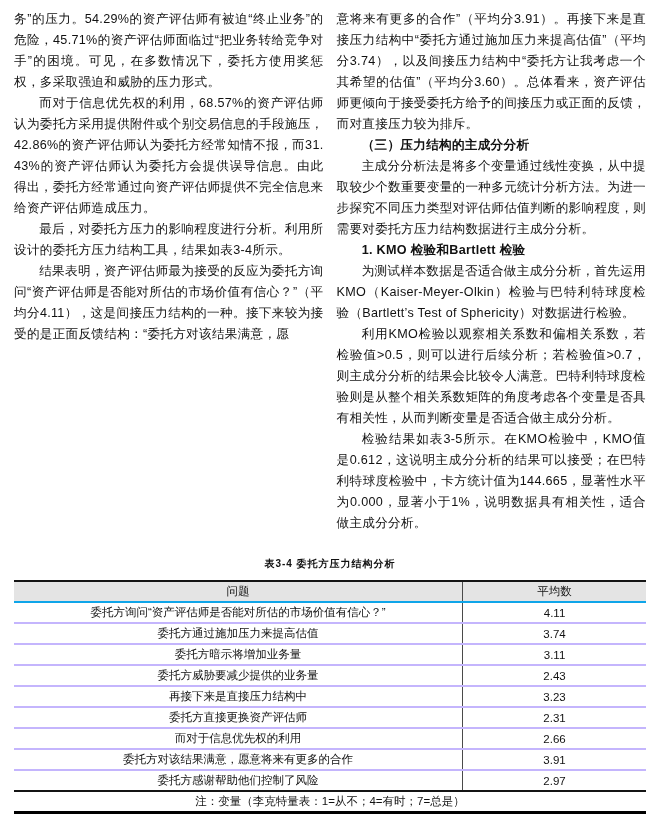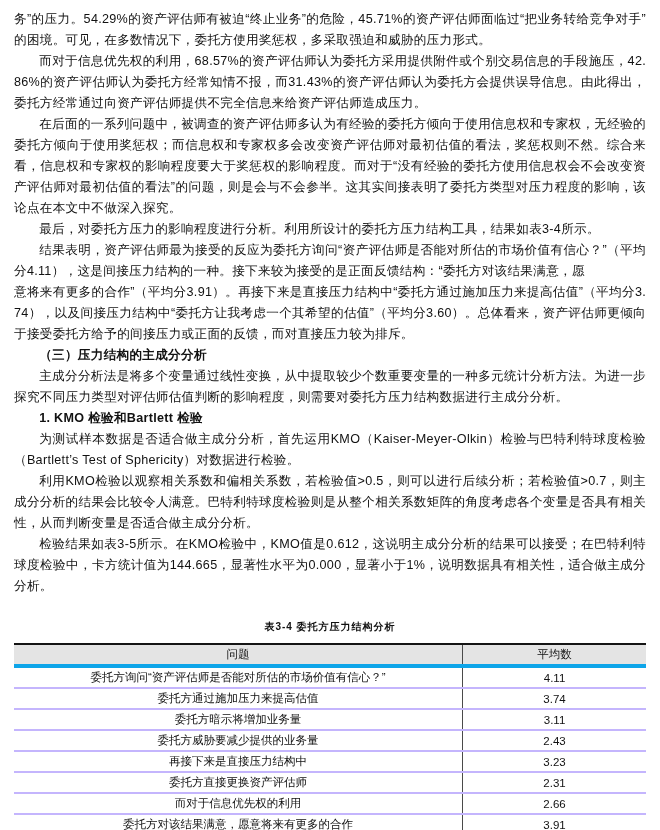--- a/index.html
+++ b/index.html
@@ -2,21 +2,21 @@
 <html lang="zh"><head>
 <meta charset="utf-8">
 <style>
   html,body{margin:0;padding:0;background:#e9e9e9;}
   .page{
     width:660px;height:830px;background:#ffffff;box-sizing:border-box;
     padding:9px 14px 0 14px;
     font-family:"Liberation Sans","DejaVu Sans",sans-serif;
     color:#111;overflow:hidden;
   }
-  .columns{display:flex;flex-direction:column;}
+  .columns{display:flex;gap:13px;}
   .col{flex:1 1 0;min-width:0;}
   .col p{
     margin:0;font-size:12.6px;line-height:21px;text-align:justify;
     text-indent:2em;letter-spacing:0.3px;font-weight:500;
     word-break:break-all;
   }
   .col p.no-indent{text-indent:0;}
   .col p.heading{font-weight:bold;}
   .table-title{
     text-align:center;font-weight:bold;font-size:10px;
@@ -25,40 +25,39 @@
   table.struct{
     width:100%;border-collapse:collapse;table-layout:fixed;
     font-size:11.5px;color:#111;
   }
   table.struct th,table.struct td{
     padding:2px 6px;text-align:center;font-weight:500;
     overflow:hidden;white-space:nowrap;
   }
   table.struct thead th{
     background:#e4e4e4;font-weight:500;
-    border-top:2px solid #141414;border-bottom:4px solid #0ea5e9;
+    border-top:2px solid #141414;border-bottom:2px solid #0ea5e9;
   }
   table.struct td{border-top:2px solid #c4b5fd;}
   table.struct tr > *:last-child{border-left:1px solid #4a4a4a;}
   table.struct .qcol{width:69%;}
   table.struct tr.note-row td{
     border-left:none;border-top:2px solid #141414;border-bottom:3px solid #000;
   }
   .mean{font-family:"Liberation Sans","DejaVu Sans",sans-serif;}
 </style>
 </head>
 <body>
 
 <div class="page">
 
   <div class="columns">
     <div class="col">
       <p class="no-indent">务”的压力。54.29%的资产评估师有被迫“终止业务”的危险，45.71%的资产评估师面临过“把业务转给竞争对手”的困境。可见，在多数情况下，委托方使用奖惩权，多采取强迫和威胁的压力形式。</p>
       <p>而对于信息优先权的利用，68.57%的资产评估师认为委托方采用提供附件或个别交易信息的手段施压，42.86%的资产评估师认为委托方经常知情不报，而31.43%的资产评估师认为委托方会提供误导信息。由此得出，委托方经常通过向资产评估师提供不完全信息来给资产评估师造成压力。</p>
-      <p>在后面的一系列问题中，被调查的资产评估师多认为有经验的委托方倾向于使用信息权和专家权，无经验的委托方倾向于使用奖惩权；而信息权和专家权多会改变资产评估师对最初估值的看法，奖惩权则不然。综合来看，信息权和专家权的影响程度要大于奖惩权的影响程度。而对于“没有经验的委托方使用信息权会不会改变资产评估师对最初估值的看法”的问题，则是会与不会参半。这其实间接表明了委托方类型对压力程度的影响，该论点在本文中不做深入探究。</p>
       <p>最后，对委托方压力的影响程度进行分析。利用所设计的委托方压力结构工具，结果如表3-4所示。</p>
       <p>结果表明，资产评估师最为接受的反应为委托方询问“资产评估师是否能对所估的市场价值有信心？”（平均分4.11），这是间接压力结构的一种。接下来较为接受的是正面反馈结构：“委托方对该结果满意，愿</p>
     </div>
     <div class="col">
       <p class="no-indent">意将来有更多的合作”（平均分3.91）。再接下来是直接压力结构中“委托方通过施加压力来提高估值”（平均分3.74），以及间接压力结构中“委托方让我考虑一个其希望的估值”（平均分3.60）。总体看来，资产评估师更倾向于接受委托方给予的间接压力或正面的反馈，而对直接压力较为排斥。</p>
       <p class="heading">（三）压力结构的主成分分析</p>
       <p>主成分分析法是将多个变量通过线性变换，从中提取较少个数重要变量的一种多元统计分析方法。为进一步探究不同压力类型对评估师估值判断的影响程度，则需要对委托方压力结构数据进行主成分分析。</p>
       <p class="heading">1. KMO 检验和Bartlett 检验</p>
       <p>为测试样本数据是否适合做主成分分析，首先运用KMO（Kaiser-Meyer-Olkin）检验与巴特利特球度检验（Bartlett’s Test of Sphericity）对数据进行检验。</p>
       <p>利用KMO检验以观察相关系数和偏相关系数，若检验值&gt;0.5，则可以进行后续分析；若检验值&gt;0.7，则主成分分析的结果会比较令人满意。巴特利特球度检验则是从整个相关系数矩阵的角度考虑各个变量是否具有相关性，从而判断变量是否适合做主成分分析。</p>

